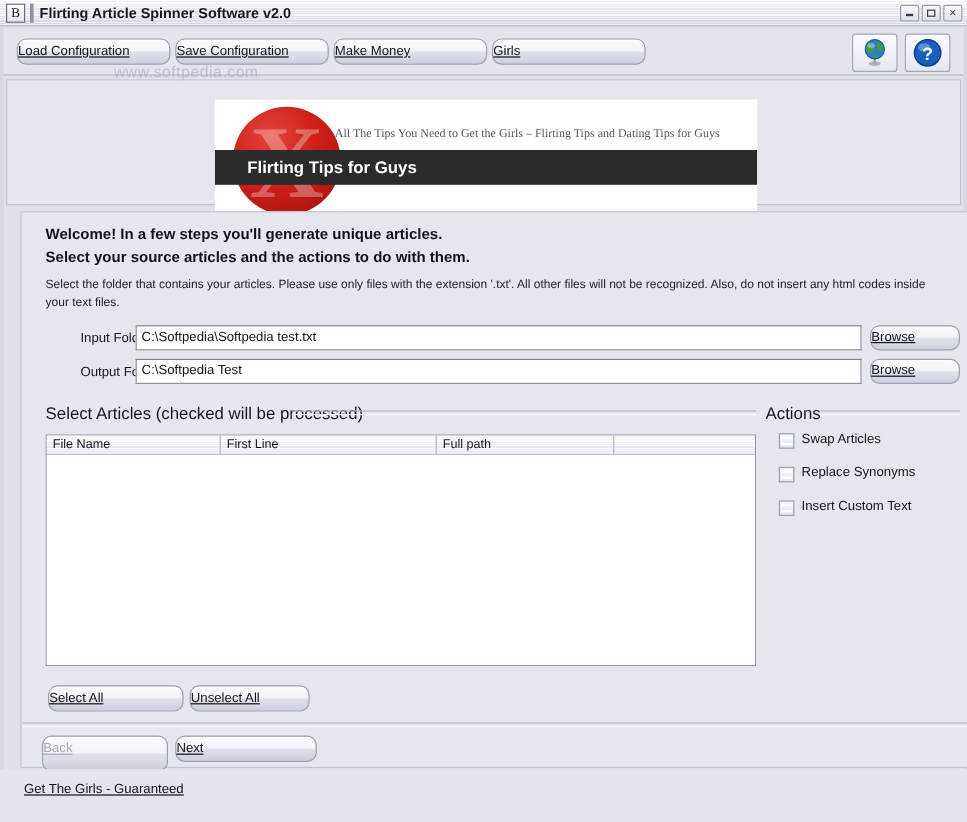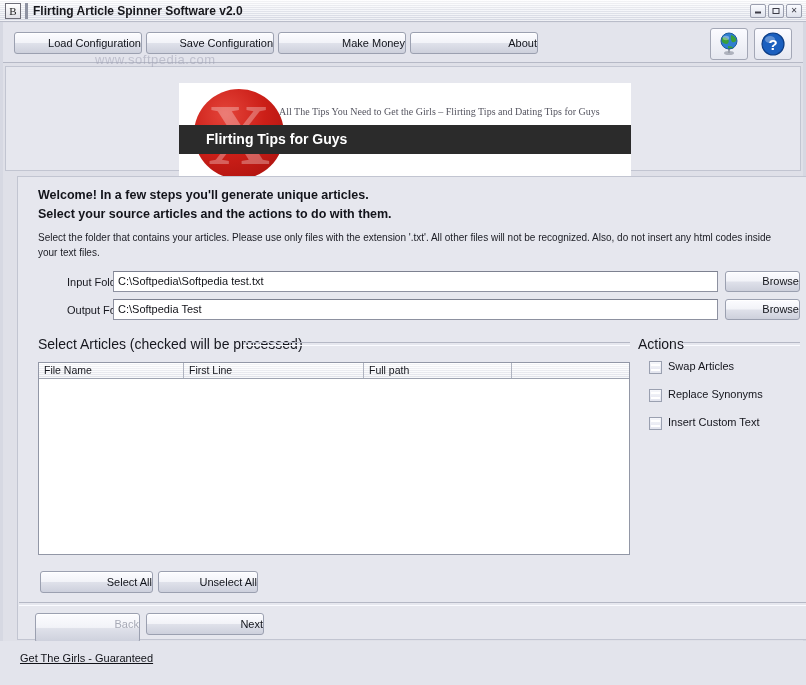--- a/index.html
+++ b/index.html
@@ -120,26 +120,27 @@
     color: rgba(160,163,180,0.55);
     letter-spacing: 0.5px;
     z-index: 2;
     pointer-events:none;
   }
   .btn {
     position: absolute;
     box-sizing: border-box;
     background: linear-gradient(to bottom, #fcfcff 0%, #f2f3f8 48%, #dfe1ea 52%, #cdd0dc 100%);
     border: 1px solid #9ba0b0;
-    border-radius: 3px;
+    border-radius: 8px;
     font-size: 11px;
     color: #11131a;
-    text-align: right;
+    text-align: left;
     cursor: default;
     box-shadow: inset 0 1px 0 #ffffff;
+    text-decoration: underline;
   }
   .btn.disabled { color: #a7aab6; }
   .btn span { display:block; }
 
   .iconbtn {
     position:absolute;
     box-sizing:border-box;
     width: 38px; height: 32px;
     background: linear-gradient(to bottom,#fbfbff,#e6e8f0);
     border: 1px solid #a3a7b6;
@@ -408,21 +409,21 @@
   <div class="btn" style="left:14px; top:32px; width:128px; height:22px; line-height:20px;">
     <span>Load Configuration</span>
   </div>
   <div class="btn" style="left:146px; top:32px; width:128px; height:22px; line-height:20px;">
     <span>Save Configuration</span>
   </div>
   <div class="btn" style="left:278px; top:32px; width:128px; height:22px; line-height:20px;">
     <span>Make Money</span>
   </div>
   <div class="btn" style="left:410px; top:32px; width:128px; height:22px; line-height:20px;">
-    <span>About</span>
+    <span>Girls</span>
   </div>
 
   <div class="iconbtn" style="left:710px; top:28px;">
     <svg width="26" height="26" viewBox="0 0 26 26" style="position:absolute;left:5px;top:2px;">
       <ellipse cx="13" cy="22" rx="5" ry="2" fill="#aeb2bd"></ellipse>
       <rect x="12" y="16" width="2" height="6" fill="#9ca0ab"></rect>
       <circle cx="13" cy="10" r="8" fill="#2f7fd0"></circle>
       <path d="M5.5 7 Q9 5 12 8 Q14 11 11 13 Q7 13 5.5 10 Z" fill="#3aa03a"></path>
       <path d="M15 4 Q19 5 20.5 9 Q19 12 16 11 Q14 8 15 4 Z" fill="#3aa03a"></path>
       <path d="M12 15 Q16 15 18 17 Q15 18.5 12 17.5 Z" fill="#3aa03a"></path>

